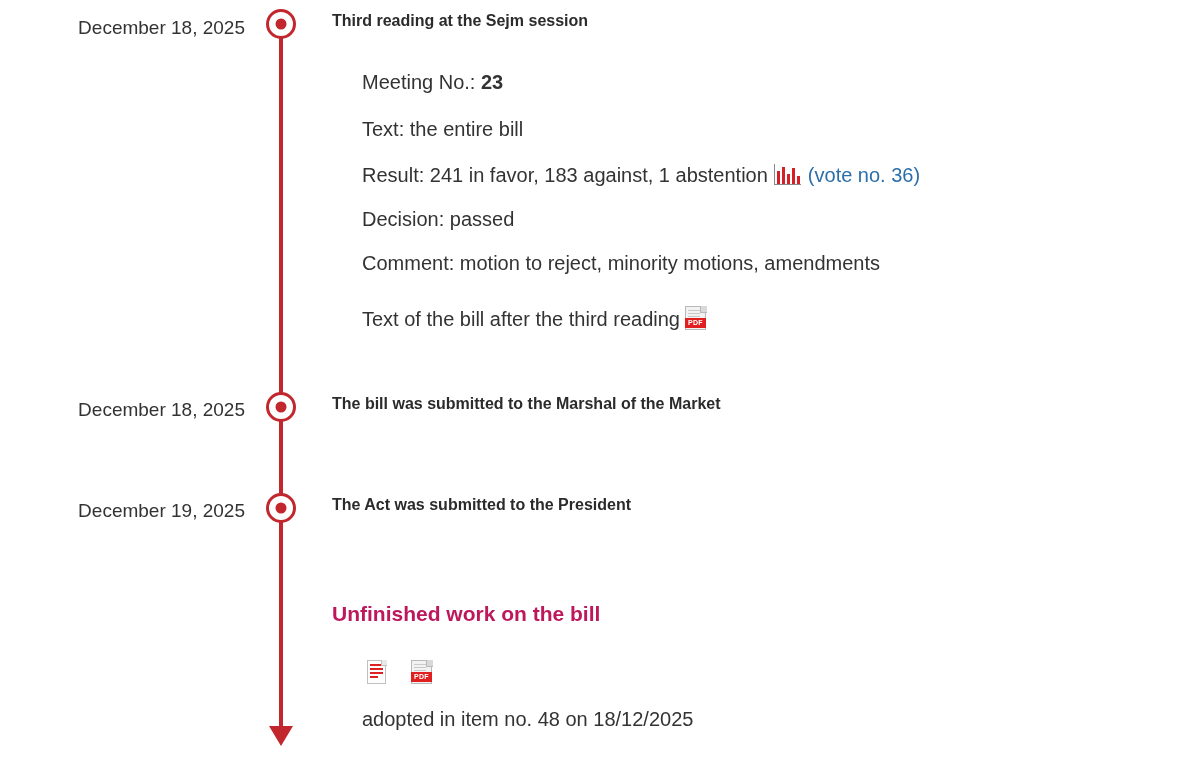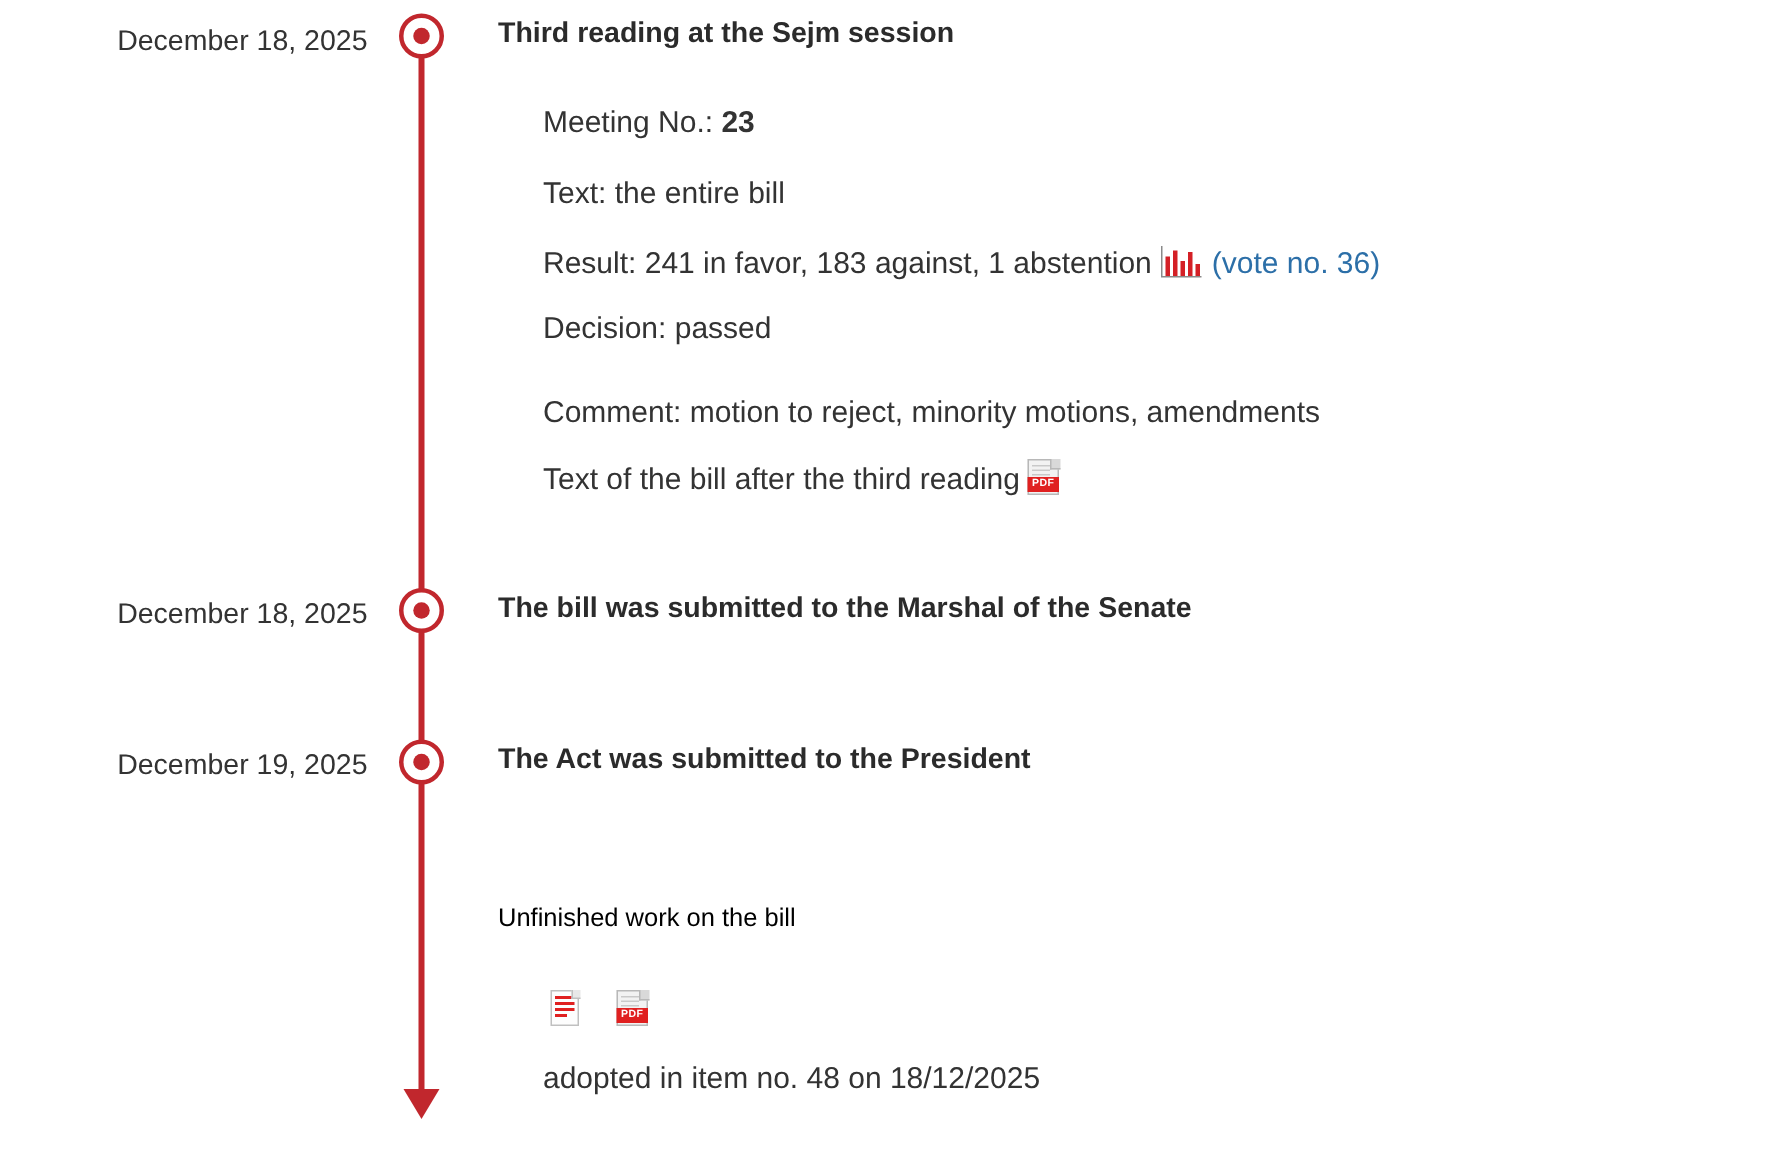--- a/index.html
+++ b/index.html
@@ -77,21 +77,21 @@
     transform: translate(-50%, -50%);
     width: 11px;
     height: 11px;
     border-radius: 50%;
     background: #c1272d;
   }
 
   .event-title {
     position: absolute;
     left: 332px;
-    font-size: 19px;
+    font-size: 16px;
     font-weight: bold;
     color: #2b2b2b;
     white-space: nowrap;
     text-align: right;
   }
 
   .detail {
     position: absolute;
     left: 362px;
     font-size: 20px;
@@ -212,23 +212,23 @@
   .chart-icon .bar {
     position: absolute;
     bottom: 3px;
     width: 3px;
     background: #d42026;
   }
 
   .subsection-title {
     position: absolute;
     left: 332px;
-    font-size: 17px;
-    font-weight: normal;
-    color: #000000;
+    font-size: 21px;
+    font-weight: bold;
+    color: #be185d;
     white-space: nowrap;
   }
   .item-title {
     position: absolute;
     left: 362px;
     font-size: 21px;
     font-weight: bold;
     color: #2b2b2b;
     white-space: nowrap;
   }
@@ -267,39 +267,39 @@
         <span class="bar" style="left:20px;height:16px;"></span>
         <span class="bar" style="left:25px;height:8px;"></span>
       </span><a class="link" href="#">(vote no. 36)</a>
     </div>
 
     <div class="detail" style="top:208px;">
       <span>Decision:</span>
       <span>passed</span>
     </div>
 
-    <div class="detail" style="top:264px;text-align:center;">
+    <div class="detail" style="top:252px;text-align:center;">
       <span>Comment:</span>
       <span>motion to reject, minority motions, amendments</span>
     </div>
 
     <div class="detail" style="top:306px;">
       <span>Text of the bill after the third reading</span><span class="icon pdf-icon">
         <span class="sheet"></span>
         <span class="lines"></span>
         <span class="fold"></span>
         <span class="label">PDF</span>
       </span>
     </div>
   </div>
 
   <div class="event">
     <div class="date" style="top:399px;">December 18, 2025</div>
     <div class="marker" style="top:392px;"></div>
-    <div class="event-title" style="top:395px;">The bill was submitted to the Marshal of the Senate</div>
+    <div class="event-title" style="top:395px;">The bill was submitted to the Marshal of the Market</div>
   </div>
 
   <div class="event">
     <div class="date" style="top:500px;">December 19, 2025</div>
     <div class="marker" style="top:493px;"></div>
     <div class="event-title" style="top:496px;">The Act was submitted to the President</div>
   </div>
 
   <div class="event">
     <div class="subsection-title" style="top:602px;">Unfinished work on the bill</div>

